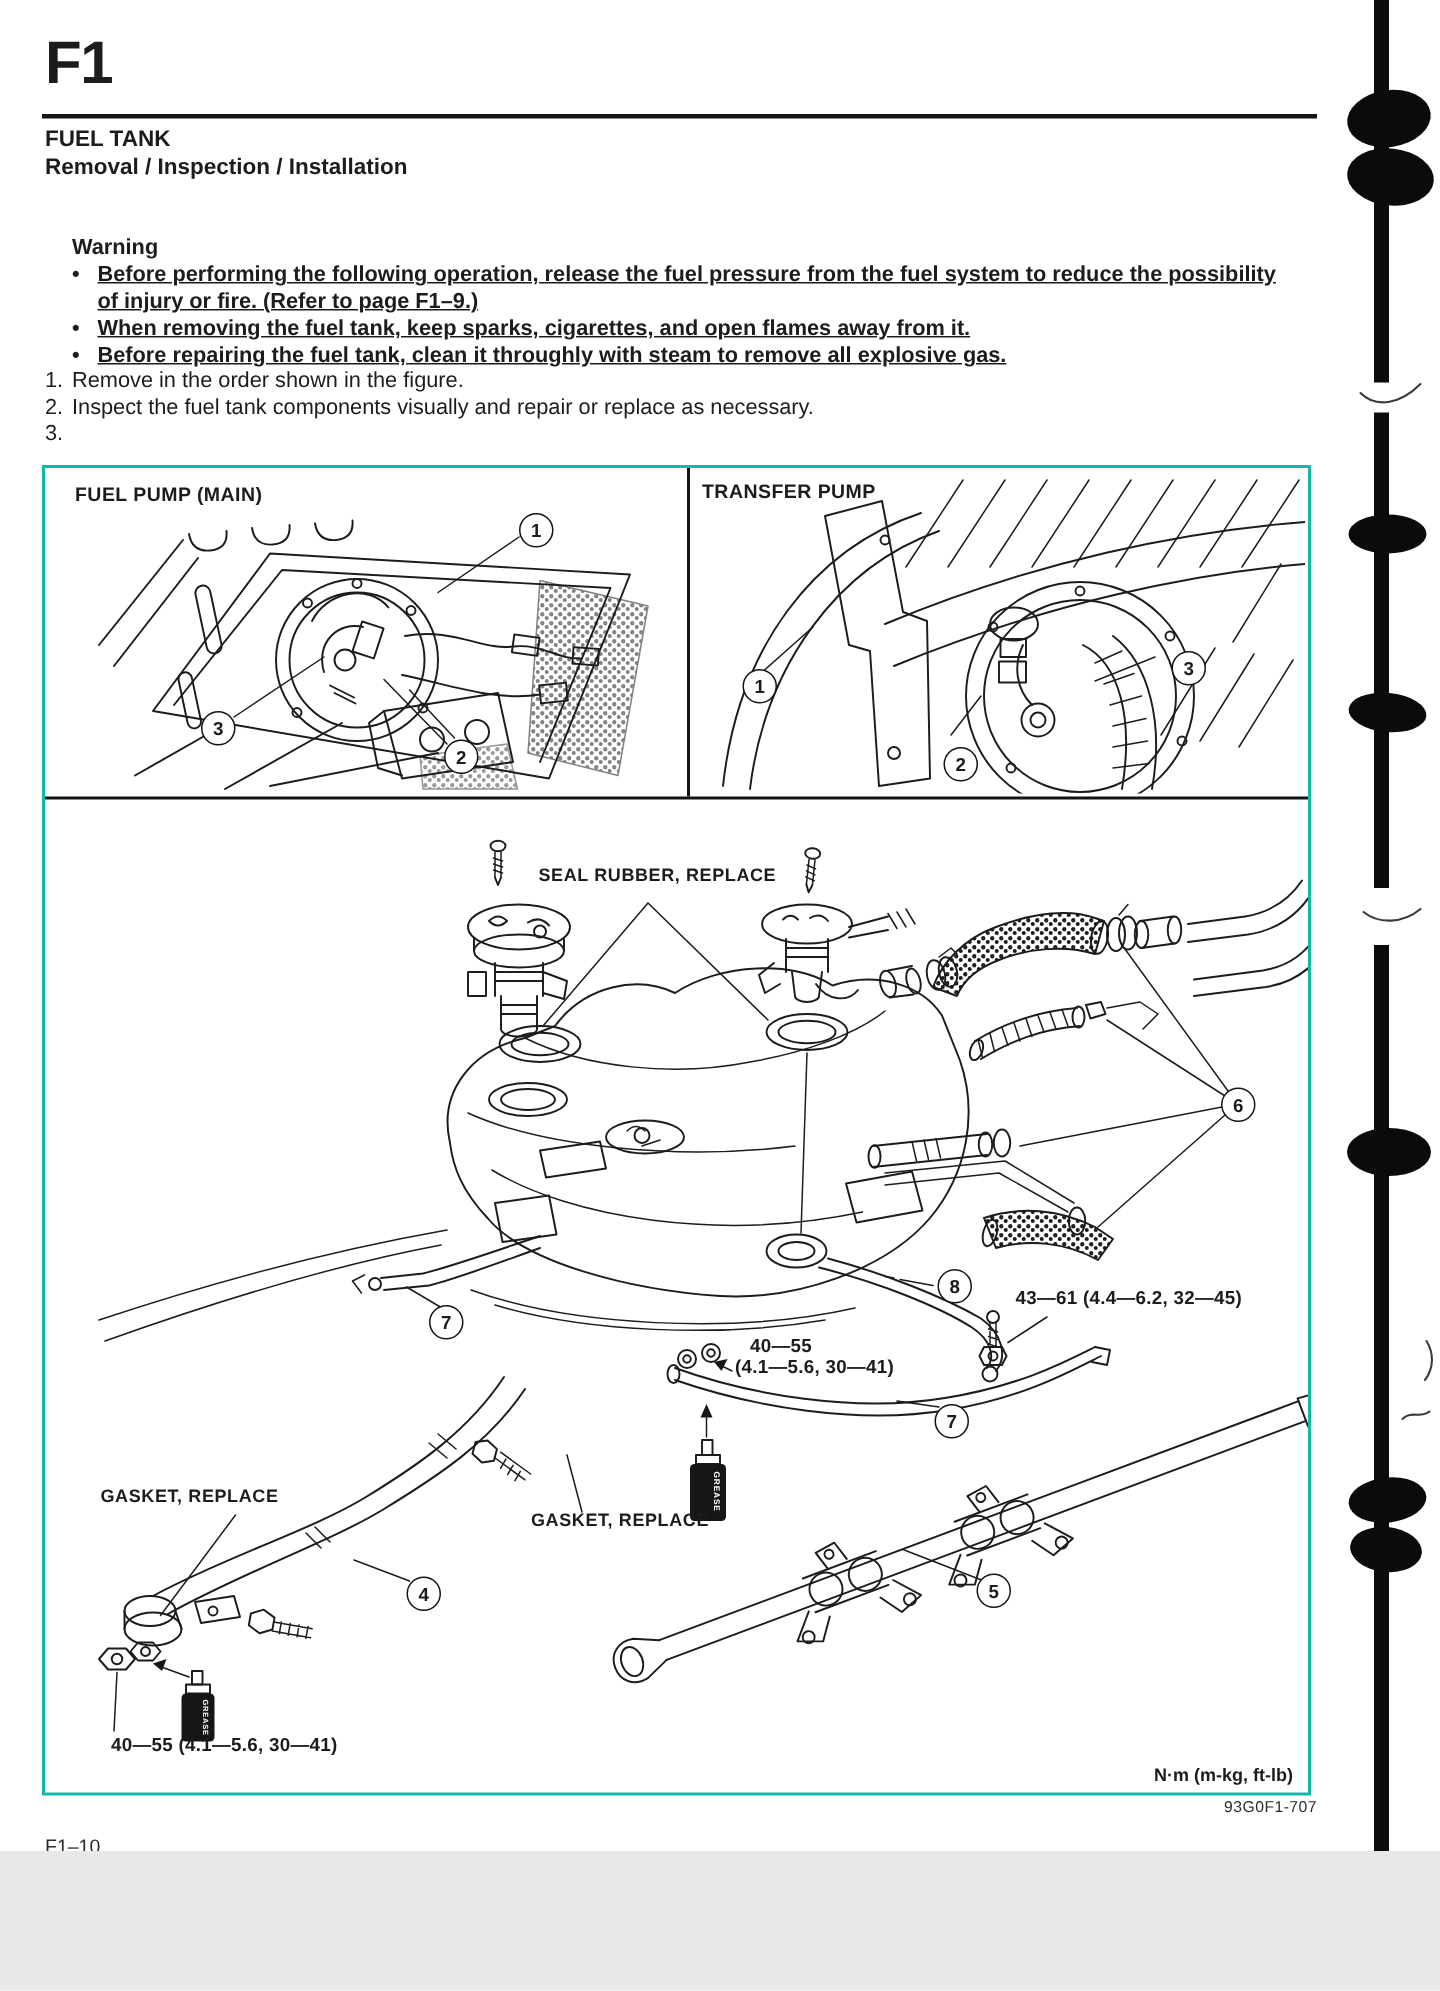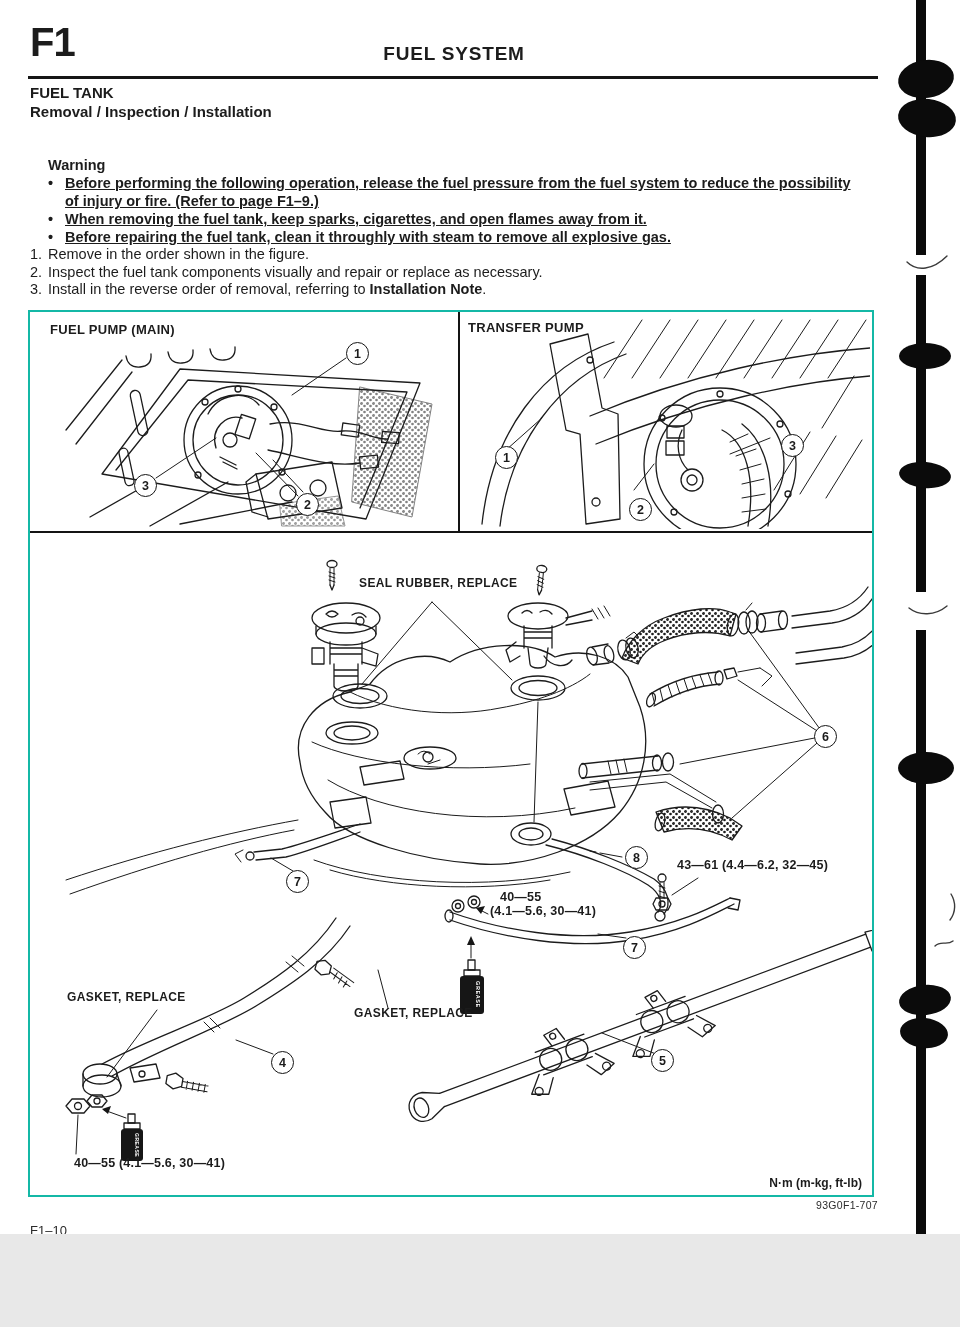--- a/index.html
+++ b/index.html
@@ -44,21 +44,20 @@
   .page-num{left:30px;top:1211px;font-size:13px;color:#2b2b2b;margin-top:12px;}
   .watermark{right:6px;top:1288px;font-size:31px;color:#8f8f8f;letter-spacing:.5px;}
   .binder{right:0;top:0;}
 </style>
 </head>
 <body>
 
 <div class="page">
 
   <div class="abs sec-code">F1</div>
-  <div class="abs sys-title">FUEL SYSTEM</div>
   <div class="abs rule"></div>
   <div class="abs h-component">FUEL TANK</div>
   <div class="abs h-procedure">Removal / Inspection / Installation</div>
 
   <div class="abs warning">
     <div class="warn-title">Warning</div>
     <div class="w-item">
       <span class="w-dot">•</span>
       <span class="w-text">Before performing the following operation, release the fuel pressure from the fuel system to reduce the possibility of injury or fire. (Refer to page F1–9.)</span>
     </div>
@@ -76,21 +75,20 @@
     <div class="step">
       <span class="s-num">1.</span>
       <span>Remove in the order shown in the figure.</span>
     </div>
     <div class="step">
       <span class="s-num">2.</span>
       <span>Inspect the fuel tank components visually and repair or replace as necessary.</span>
     </div>
     <div class="step">
       <span class="s-num">3.</span>
-      <span><span>Install in the reverse order of removal, referring to </span><strong>Installation Note</strong><span>.</span></span>
     </div>
   </div>
 
   <div class="abs figure">
     <div class="abs divider-v"></div>
     <div class="abs divider-h"></div>
 
     <svg id="figsvg" class="abs" width="842" height="881" viewBox="0 0 842 881">
       <defs>
         <pattern id="stip" width="6" height="6" patternUnits="userSpaceOnUse">

